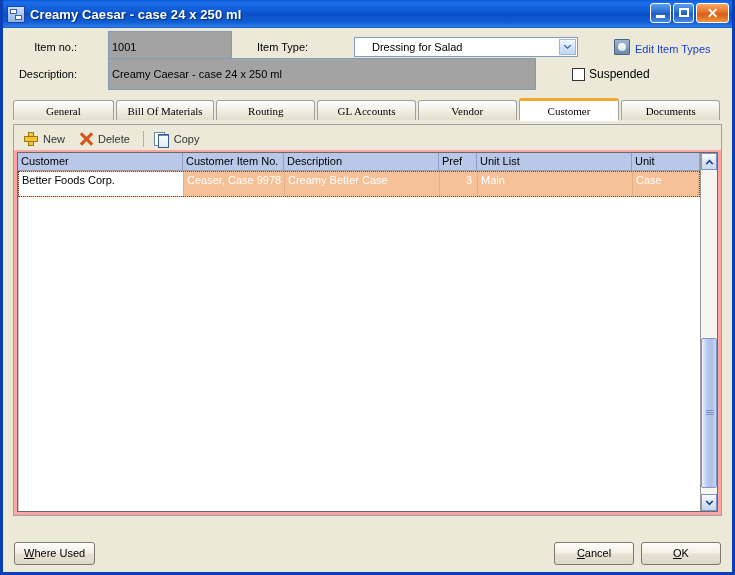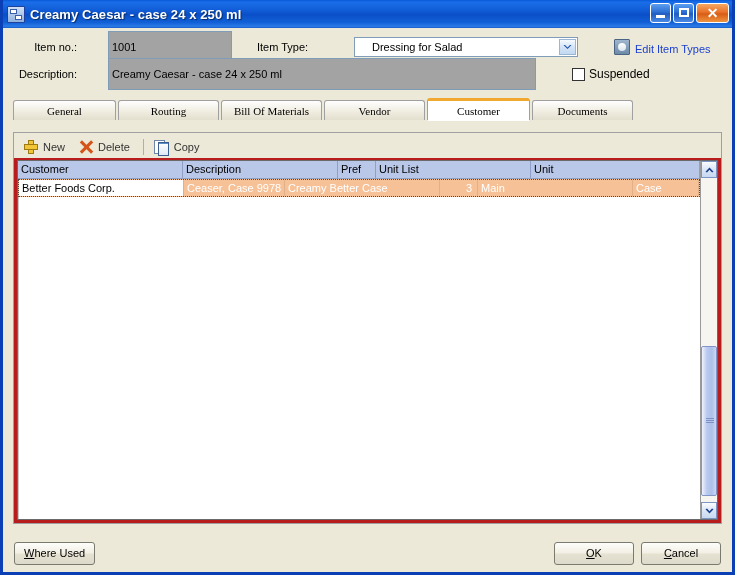--- a/index.html
+++ b/index.html
@@ -208,23 +208,23 @@
   }
   .tab.active::after {
     content: ""; position: absolute;
     left: 0; right: 0; bottom: -1px; height: 2px;
     background: #fff;
   }
 
   
   .tabpage {
     position: relative;
-    margin: 12px 10px;
+    margin: 4px 10px;
     height: 392px;
-    background: #b91c1c;
+    background: #fca5a5;
     border: 1px solid #a0a0a0;
     box-sizing: border-box;
     z-index: 2;
   }
   .toolbar {
     height: 25px;
     display: flex; align-items: center;
     padding: 2px 4px 0 4px;
     box-sizing: border-box;
     background: #ece9d8;
@@ -294,21 +294,21 @@
   .gh {
     font-size: 11px; color: #000;
     padding-left: 3px;
     line-height: 17px;
     border-right: 1px solid #8fa0c8;
     box-sizing: border-box;
     overflow: hidden; white-space: nowrap;
   }
   .gbody { flex: 1; position: relative; background: #fff; min-height: 0; }
   .grow {
-    display: flex; height: 18px;
+    display: flex; height: 26px;
     box-sizing: border-box;
     background: #f7c197;
     border: 1px dotted #4a4a4a;
   }
   .grow .gc:first-child {
     background: #fff; color: #000;
   }
   .gc {
     font-size: 11px; color: #fff;
     padding-left: 3px;
@@ -435,24 +435,27 @@
         </div>
       </div>
 
     </div>
 
     <div class="tabstrip">
       <div class="tab" style="width:103px">
           <span>General</span>
         </div>
       <div class="tab" style="width:101px">
+          <span>Bill Of Materials</span>
+        </div>
+      <div class="tab" style="width:101px">
           <span>Routing</span>
         </div>
       <div class="tab" style="width:101px">
-          <span>Bill Of Materials</span>
+          <span>GL Accounts</span>
         </div>
       <div class="tab" style="width:101px">
           <span>Vendor</span>
         </div>
       <div class="tab active" style="width:103px">
           <span>Customer</span>
         </div>
       <div class="tab" style="width:101px">
           <span>Documents</span>
         </div>
@@ -475,20 +478,21 @@
           <span>Copy</span>
         </div>
       </div>
 
       <div class="grid">
         <div class="grid-inner">
           <div class="grid-cols">
 
             <div class="ghead">
               <div class="gh" style="width:165px">Customer</div>
+              <div class="gh" style="width:101px">Customer Item No.</div>
               <div class="gh" style="width:155px">Description</div>
               <div class="gh" style="width:38px">Pref</div>
               <div class="gh" style="width:155px">Unit List</div>
               <div class="gh" style="flex:1">Unit</div>
             </div>
 
             <div class="gbody">
               <div class="grid-empty"></div>
               <div class="grow" style="position:relative;z-index:1">
                 <div class="gc" style="width:165px">Better Foods Corp.</div>
@@ -527,21 +531,21 @@
       </div>
 
     </div>
 
     <div class="footer">
       <div class="btn">
         <span><u>W</u><span>here Used</span></span>
       </div>
       <div class="spacer"></div>
       <div class="btn" style="width:80px">
+        <span><u>C</u><span>ancel</span></span>
+      </div>
+      <div class="btn" style="width:80px">
         <span><u>O</u><span>K</span></span>
-      </div>
-      <div class="btn" style="width:80px">
-        <span><u>C</u><span>ancel</span></span>
       </div>
     </div>
 
   </div>
 </div>
 
 </body></html>

